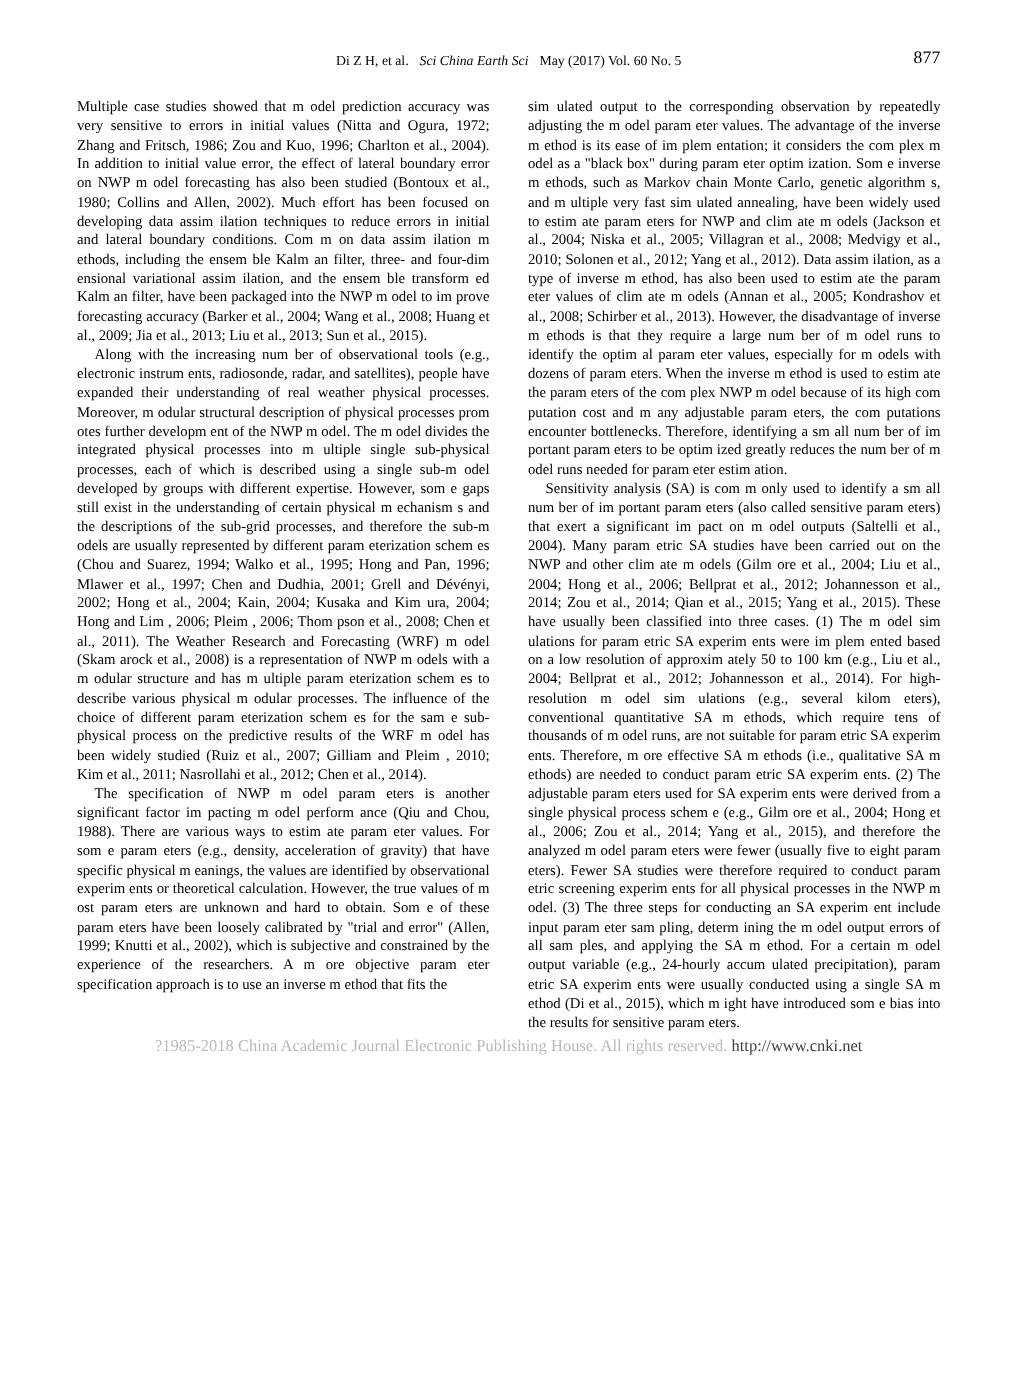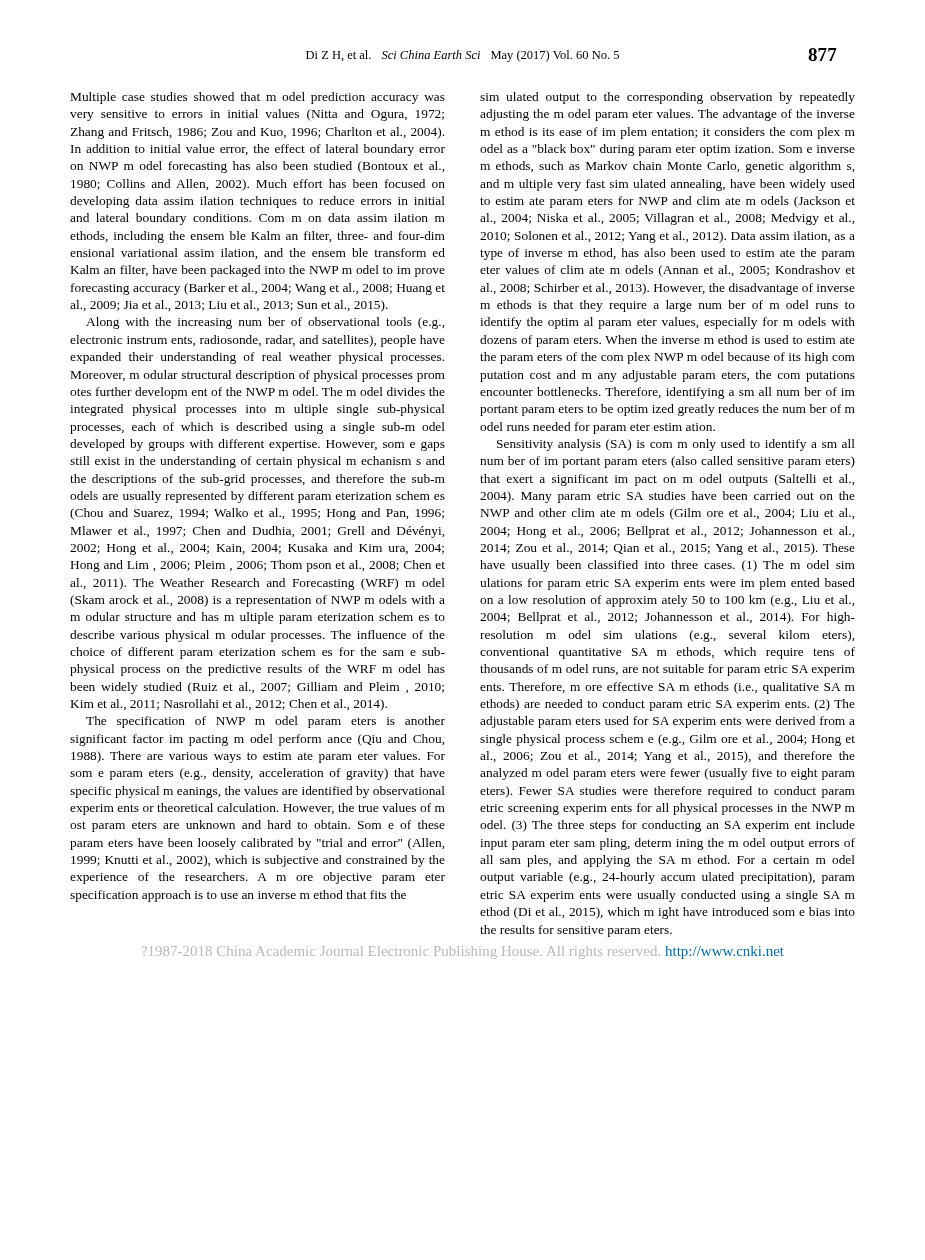--- a/index.html
+++ b/index.html
@@ -34,24 +34,24 @@
     left: 0;
     right: 0;
     text-align: center;
     white-space: nowrap;
   }
   .header-center .sep { display: inline-block; width: 10px; }
   .hdr-authors { font-style: normal; }
   .hdr-italic { font-style: italic; }
   .page-number {
     position: absolute;
-    right: 18px;
+    right: 0;
     top: -4px;
-    font-size: 19px;
-    font-weight: bold;
+    font-size: 16px;
+    font-weight: normal;
     letter-spacing: 0.2px;
   }
   .columns {
     position: absolute;
     top: 88px;
     left: 70px;
     width: 785px;
     height: 1075px;
     display: flex;
     justify-content: space-between;
@@ -73,21 +73,21 @@
   .footer {
     position: absolute;
     left: 0;
     right: 0;
     bottom: 32px;
     text-align: center;
     font-size: 15px;
     color: #b9b9b9;
     font-family: "Liberation Serif", serif;
   }
-  .footer .url { color: #0369a1; }
+  .footer .url { color: #404040; }
 </style>
 </head>
 <body>
 
 <div class="page">
 
   <div class="header">
     <div class="header-center">
       <span class="hdr-authors">Di Z H,  et al.</span><span class="sep"></span><span class="hdr-italic">Sci China Earth Sci</span><span class="sep"></span><span>May (2017)  Vol. 60  No. 5</span>
     </div>
@@ -103,17 +103,17 @@
     </div>
 
     <div class="column">
       <p class="noindent">sim ulated output to the corresponding observation by repeatedly adjusting the m odel param eter values.  The advantage of the inverse m ethod is its ease of im plem entation; it considers the com plex m odel as a "black box" during param eter optim ization.  Som e inverse m ethods, such as Markov chain Monte Carlo, genetic algorithm s, and m ultiple very fast sim ulated annealing, have been widely used to estim ate param eters for NWP and clim ate m odels (Jackson et al., 2004; Niska et al., 2005; Villagran et al., 2008; Medvigy et al., 2010; Solonen et al., 2012; Yang et al., 2012).  Data assim ilation, as a type of inverse m ethod, has also been used to estim ate the param eter values of clim ate m odels (Annan et al., 2005; Kondrashov et al., 2008; Schirber et al., 2013). However, the disadvantage of inverse m ethods is that they require a large num ber of m odel runs to identify the optim al param eter values, especially for m odels with dozens of param eters. When the inverse m ethod is used to estim ate the param eters of the com plex NWP m odel because of its high com putation cost and m any adjustable param eters, the com putations encounter bottlenecks. Therefore, identifying a sm all num ber of im portant param eters to be optim ized greatly reduces the num ber of m odel runs needed for param eter estim ation.</p>
       <p>Sensitivity analysis (SA) is com m only used to identify a sm all num ber of im portant param eters (also called sensitive param eters) that exert a significant im pact on m odel outputs (Saltelli et al., 2004). Many param etric SA studies have been carried out on the NWP and other clim ate m odels (Gilm ore et al., 2004; Liu et al., 2004; Hong et al., 2006; Bellprat et al., 2012; Johannesson et al., 2014; Zou et al., 2014; Qian et al., 2015; Yang et al., 2015).  These have usually been classified into three cases.  (1) The m odel sim ulations for param etric SA experim ents were im plem ented based on a low resolution of approxim ately 50 to 100 km  (e.g., Liu et al., 2004; Bellprat et al., 2012; Johannesson et al., 2014).  For high-resolution m odel sim ulations (e.g., several kilom eters), conventional quantitative SA m ethods, which require tens of thousands of m odel runs, are not suitable for param etric SA experim ents. Therefore, m ore effective SA m ethods (i.e., qualitative SA m ethods) are needed to conduct param etric SA experim ents. (2) The adjustable param eters used for SA experim ents were derived from  a single physical process schem e (e.g., Gilm ore et al., 2004; Hong et al., 2006; Zou et al., 2014; Yang et al., 2015), and therefore the analyzed m odel param eters were fewer (usually five to eight param eters). Fewer SA studies were therefore required to conduct param etric screening experim ents for all physical processes in the NWP m odel. (3) The three steps for conducting an SA experim ent include input param eter sam pling, determ ining the m odel output errors of all sam ples, and applying the SA m ethod. For a certain m odel output variable (e.g., 24-hourly accum ulated precipitation), param etric SA experim ents were usually conducted using a single SA m ethod (Di et al., 2015), which m ight have introduced som e bias into the results for sensitive param eters.</p>
     </div>
 
   </div>
 
   <div class="footer">
-    <span>?1987-2018 China Academic Journal Electronic Publishing House. All rights reserved.</span>
+    <span>?1985-2018 China Academic Journal Electronic Publishing House. All rights reserved.</span>
     <span class="url">http://www.cnki.net</span>
   </div>
 
 </div>
 
 </body></html>

